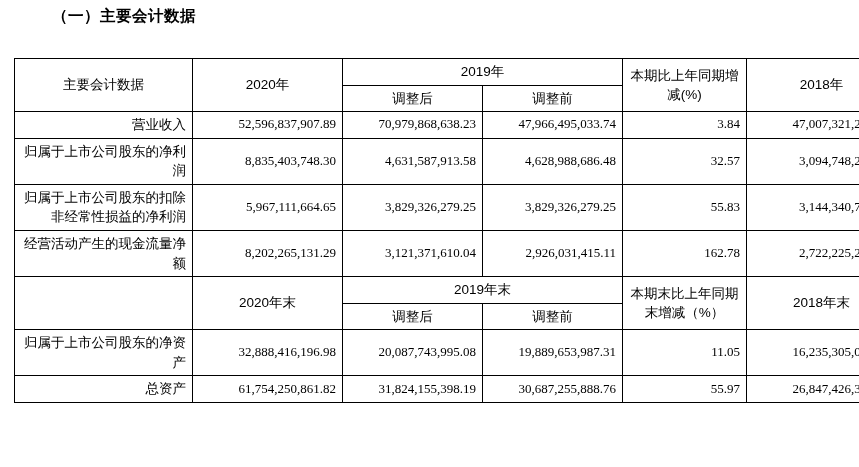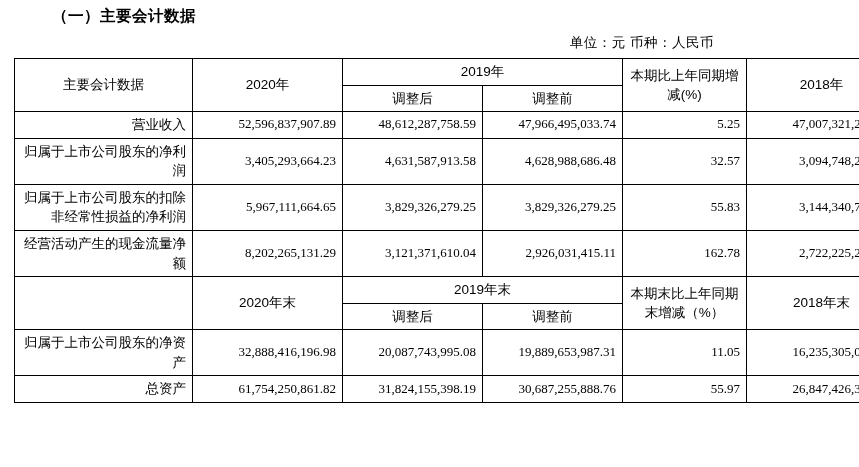--- a/index.html
+++ b/index.html
@@ -74,21 +74,20 @@
   .col-e { width: 150px; }
   .row-tall td { height: 38px; }
 </style>
 </head>
 <body>
 
 <div class="page">
 
   <div class="section-title">（一）主要会计数据</div>
 
-  <div class="unit-line">单位：元  币种：人民币</div>
 
   <table class="fin">
     <colgroup>
       <col class="col-label">
       <col class="col-a">
       <col class="col-b">
       <col class="col-c">
       <col class="col-d">
       <col class="col-e">
     </colgroup>
@@ -101,29 +100,29 @@
         <td class="c-head" rowspan="2">2018年</td>
       </tr>
       <tr>
         <td class="c-head">调整后</td>
         <td class="c-head">调整前</td>
       </tr>
 
       <tr>
         <td class="c-label">营业收入</td>
         <td class="c-num">52,596,837,907.89</td>
-        <td class="c-num">48,612,287,758.59</td>
+        <td class="c-num">70,979,868,638.23</td>
         <td class="c-num">47,966,495,033.74</td>
-        <td class="c-num">5.25</td>
+        <td class="c-num">3.84</td>
         <td class="c-num">47,007,321,221.24</td>
       </tr>
 
       <tr class="row-tall">
         <td class="c-label">归属于上市公司股东的净利润</td>
-        <td class="c-num">3,405,293,664.23</td>
+        <td class="c-num">8,835,403,748.30</td>
         <td class="c-num">4,631,587,913.58</td>
         <td class="c-num">4,628,988,686.48</td>
         <td class="c-num">32.57</td>
         <td class="c-num">3,094,748,246.45</td>
       </tr>
 
       <tr class="row-tall">
         <td class="c-label">归属于上市公司股东的扣除非经常性损益的净利润</td>
         <td class="c-num">5,967,111,664.65</td>
         <td class="c-num">3,829,326,279.25</td>

